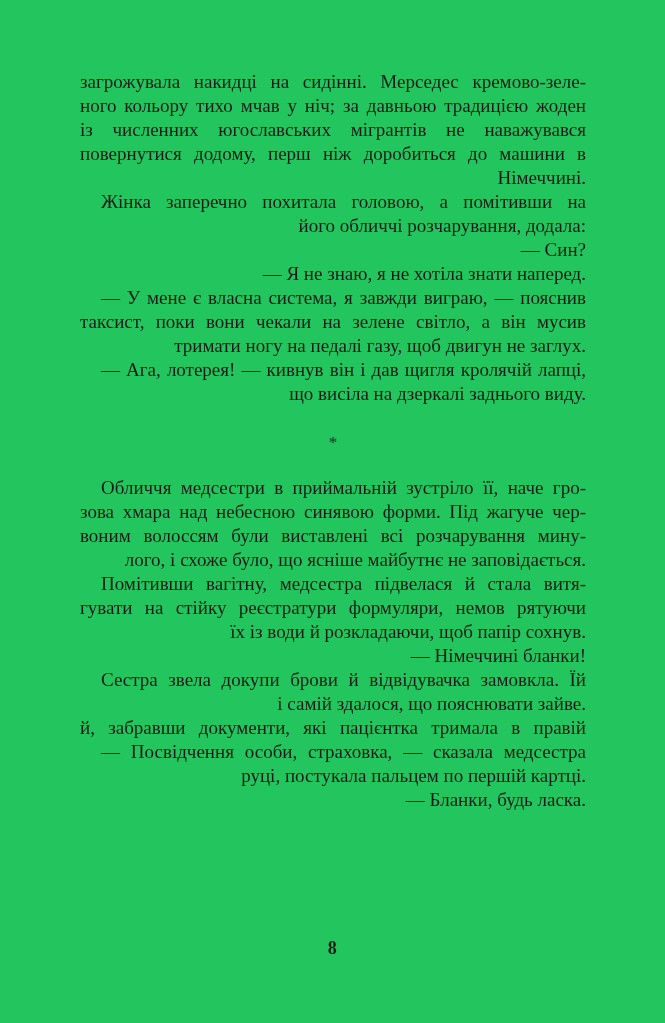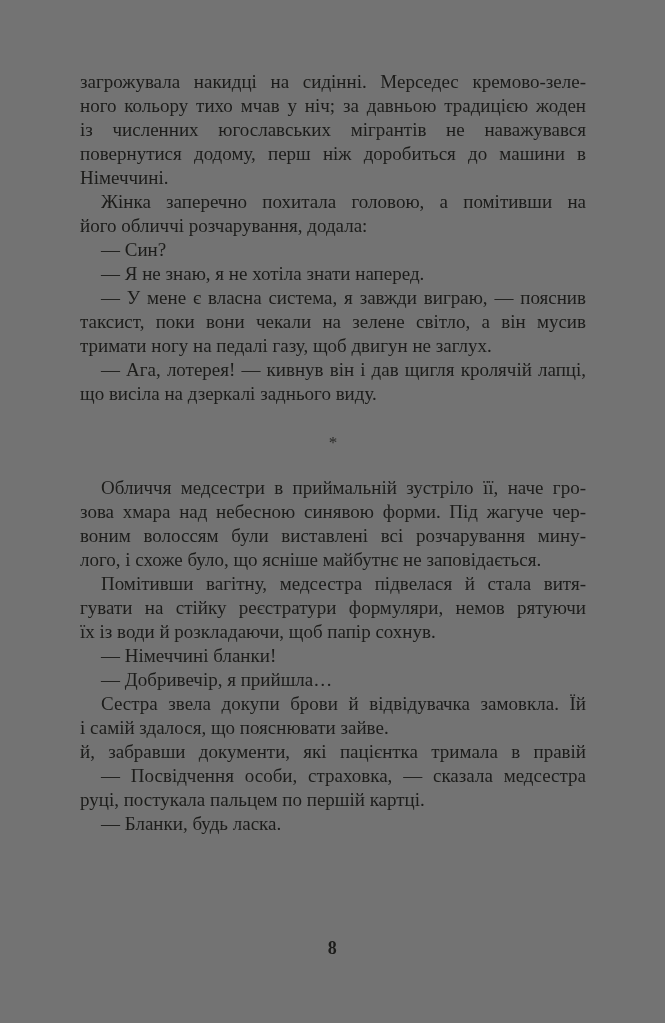--- a/index.html
+++ b/index.html
@@ -5,41 +5,41 @@
   html, body {
     margin: 0;
     padding: 0;
     background: #e8e8e8;
   }
   .page {
     position: relative;
     width: 665px;
     height: 1023px;
     margin: 0 auto;
-    background: #737373;
+    background: #22c55e;
     color: #1c1c1a;
     font-family: "Liberation Serif", "DejaVu Serif", serif;
     overflow: hidden;
   }
   .text-block {
     position: absolute;
     left: 80px;
     top: 70px;
     width: 506px;
   }
   .paragraph {
     margin: 0;
     padding: 0;
   }
   .text-line {
     font-size: 19px;
     line-height: 24px;
     height: 24px;
     overflow: hidden;
-    text-align: left;
+    text-align: right;
     white-space: normal;
   }
   .text-line.just {
     text-align: justify;
     text-align-last: justify;
   }
   .text-line.indent {
     text-indent: 21px;
   }
   .separator-block {
@@ -106,23 +106,20 @@
       </div>
       <div class="paragraph">
         <div class="text-line just indent">Помітивши вагітну, медсестра підвелася й стала витя-</div>
         <div class="text-line just">гувати на стійку реєстратури формуляри, немов рятуючи</div>
         <div class="text-line">їх із води й розкладаючи, щоб папір сохнув.</div>
       </div>
       <div class="paragraph">
         <div class="text-line indent">— Німеччині бланки!</div>
       </div>
       <div class="paragraph">
-        <div class="text-line indent">— Добривечір, я прийшла…</div>
-      </div>
-      <div class="paragraph">
         <div class="text-line just indent">Сестра звела докупи брови й відвідувачка замовкла. Їй</div>
         <div class="text-line">і самій здалося, що пояснювати зайве.</div>
       </div>
       <div class="paragraph">
         <div class="text-line just">й, забравши документи, які пацієнтка тримала в правій</div>
         <div class="text-line just indent">— Посвідчення особи, страховка, — сказала медсестра</div>
         <div class="text-line">руці, постукала пальцем по першій картці.</div>
       </div>
       <div class="paragraph">
         <div class="text-line indent">— Бланки, будь ласка.</div>

